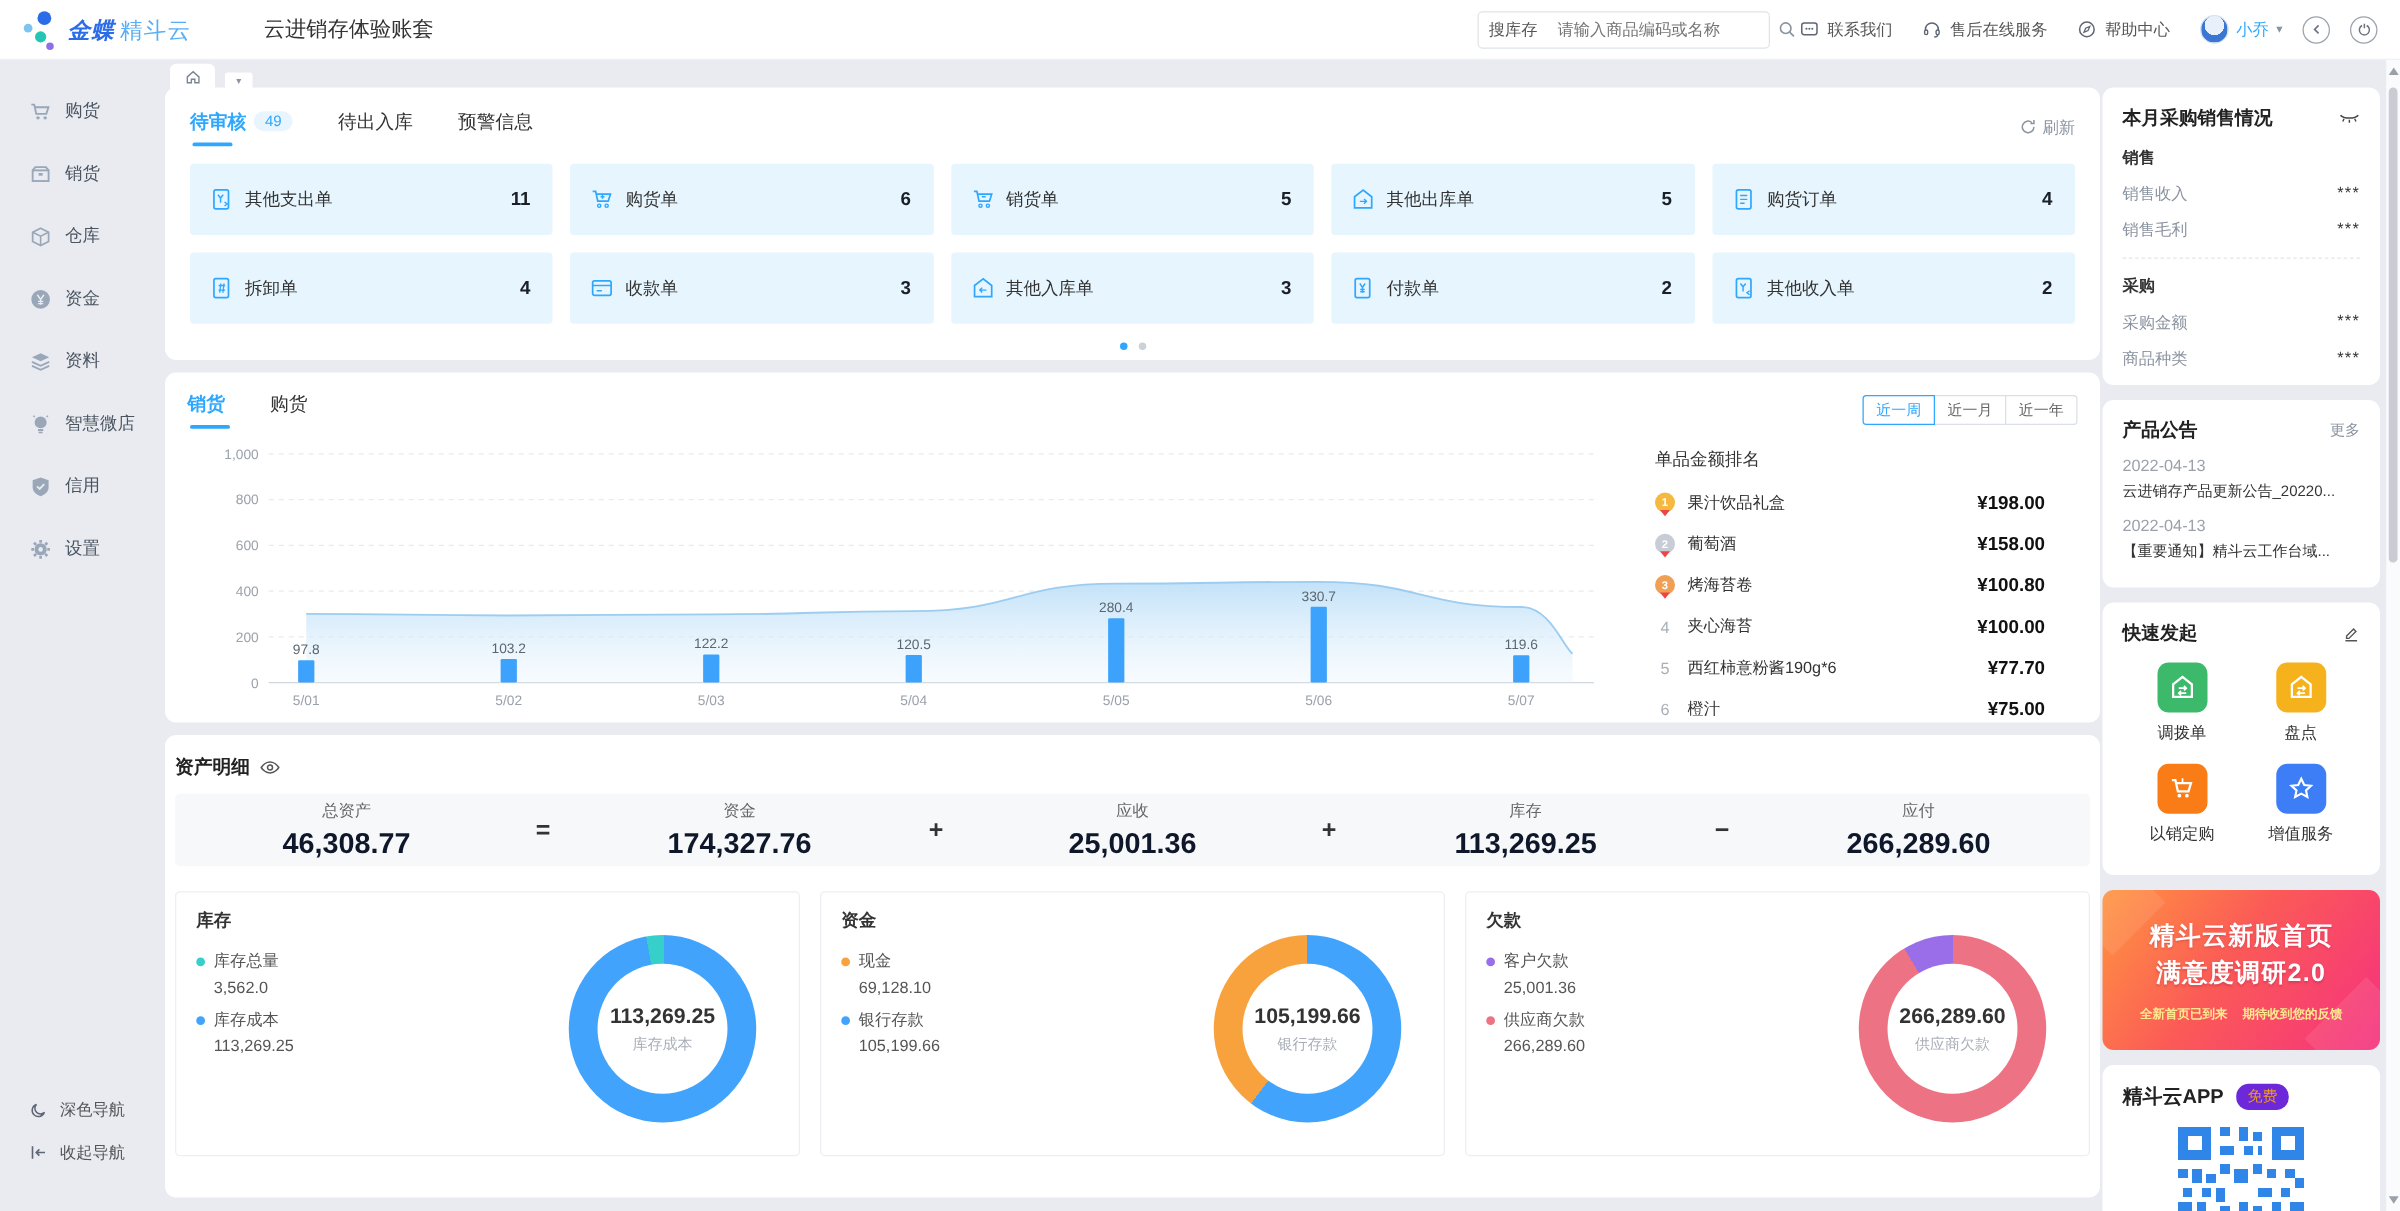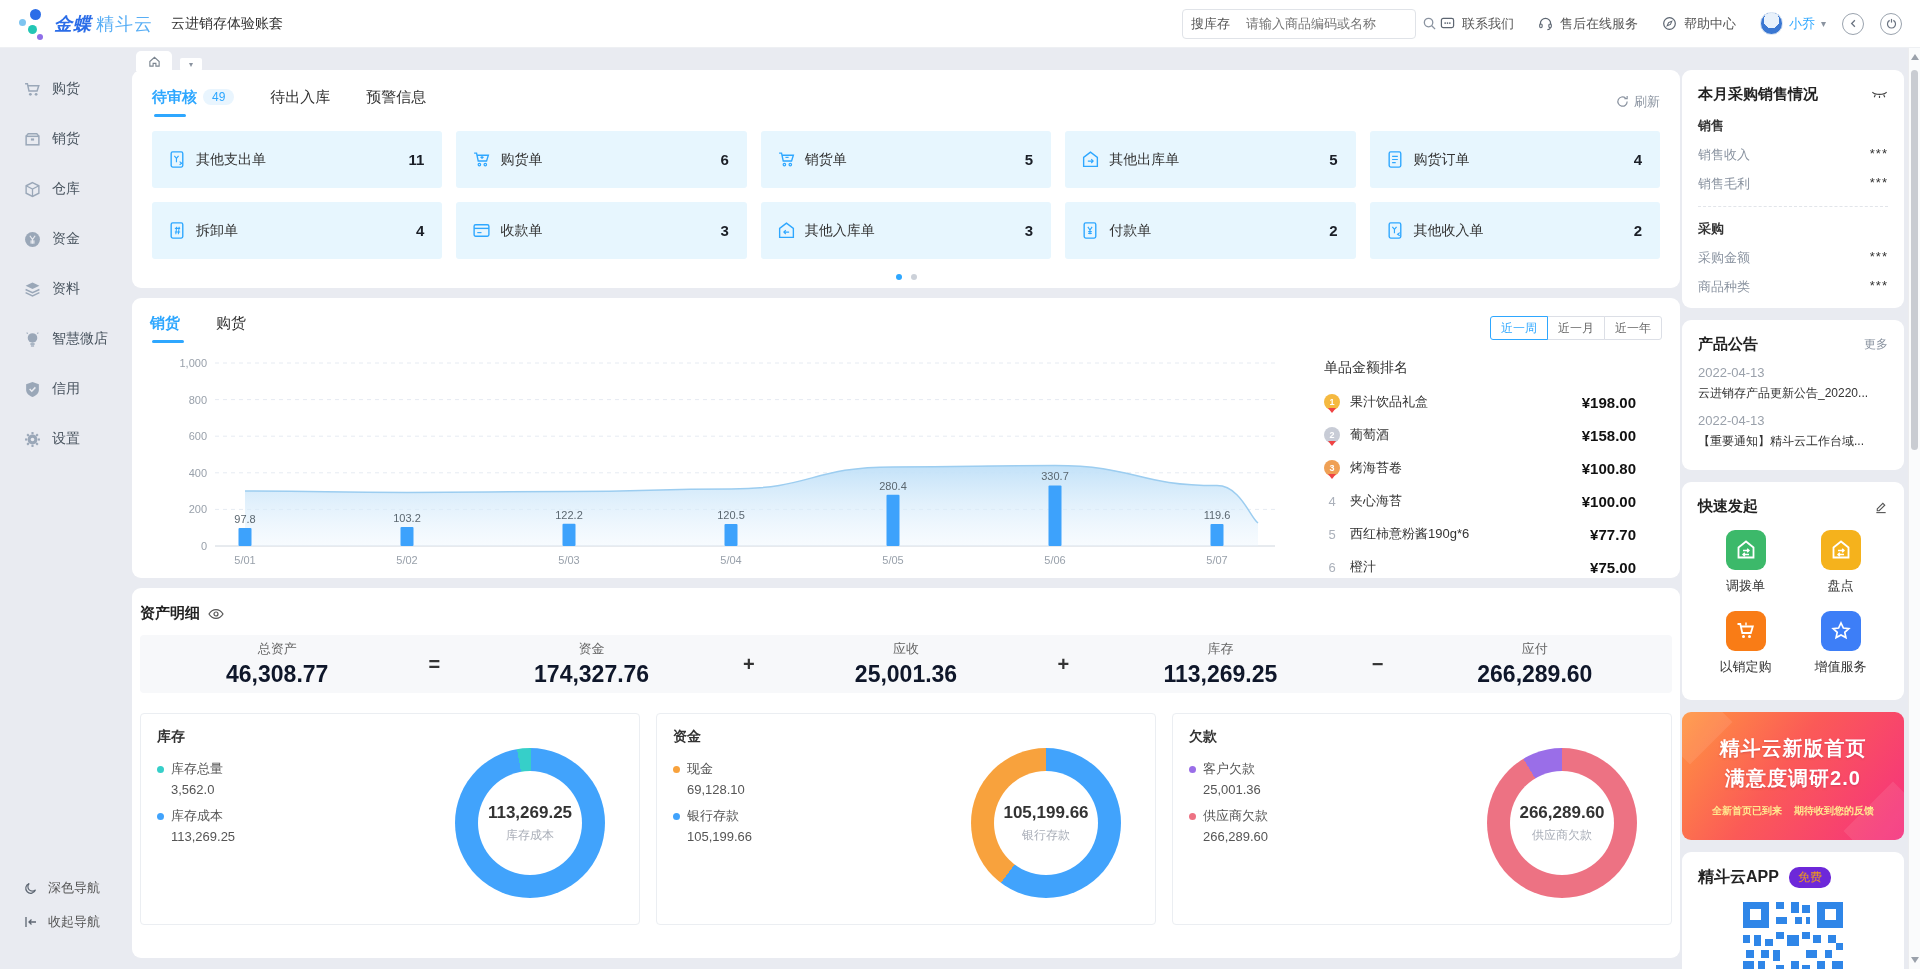--- a/index.html
+++ b/index.html
@@ -11,21 +11,21 @@
   .header { position:absolute; top:0; left:0; width:1920px; height:48px; background:#fff; border-bottom:1px solid #eef0f3; display:flex; align-items:center; z-index:5; }
   .logo { display:flex; align-items:center; margin-left:16px; }
   .logo-dots { position:relative; width:32px; height:34px; }
   .logo-dots i { position:absolute; border-radius:50%; display:block; }
   .logo-dots .d1 { width:11px; height:11px; background:#2b6de8; left:14px; top:2px; }
   .logo-dots .d2 { width:7px; height:7px; background:#7ec4f0; left:3px; top:12px; }
   .logo-dots .d3 { width:9px; height:9px; background:#23c6b5; left:12px; top:18px; }
   .logo-dots .d4 { width:6px; height:6px; background:#8f6fe8; left:21px; top:27px; }
   .logo-t1 { font-size:18px; font-weight:bold; font-style:italic; color:#2b6de8; margin-left:6px; letter-spacing:1px; }
   .logo-t2 { font-size:18px; color:#58aef5; margin-left:4px; letter-spacing:1px; }
-  .acct-title { margin-left:18px; font-size:14px; color:#333; }
+  .acct-title { margin-left:58px; font-size:17px; color:#333; }
   .search { margin-left:auto; width:234px; height:30px; border:1px solid #e0e3e8; border-radius:4px; display:flex; align-items:center; padding:0 8px; }
   .search-scope { font-size:13px; color:#555; white-space:nowrap; }
   .search-div { width:1px; height:14px; background:#ddd; margin:0 8px; }
   .search-ph { font-size:13px; color:#b9bec7; flex:1; white-space:nowrap; border:none; outline:none; background:transparent; font-family:inherit; }
   .hlink { display:flex; align-items:center; gap:6px; margin-left:24px; font-size:13px; color:#555; cursor:pointer; }
   .hicon { width:16px; height:16px; color:#5d6672; }
   .user { display:flex; align-items:center; gap:6px; margin-left:24px; cursor:pointer; }
   .avatar { width:23px; height:23px; border-radius:50%; background:radial-gradient(circle at 50% 35%, #e8f1fb 45%, #3a77d2 46%); border:1px solid #d5e2f2; }
   .uname { font-size:13px; color:#2ea7ff; }
   .chev { font-size:10px; color:#8a93a0; }

